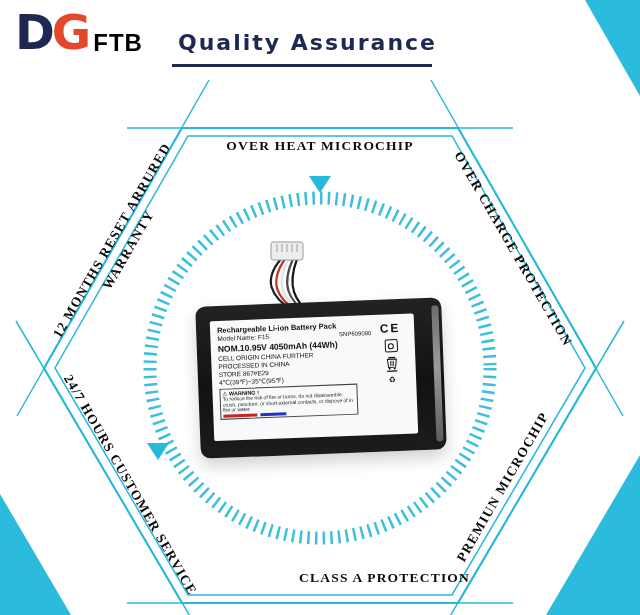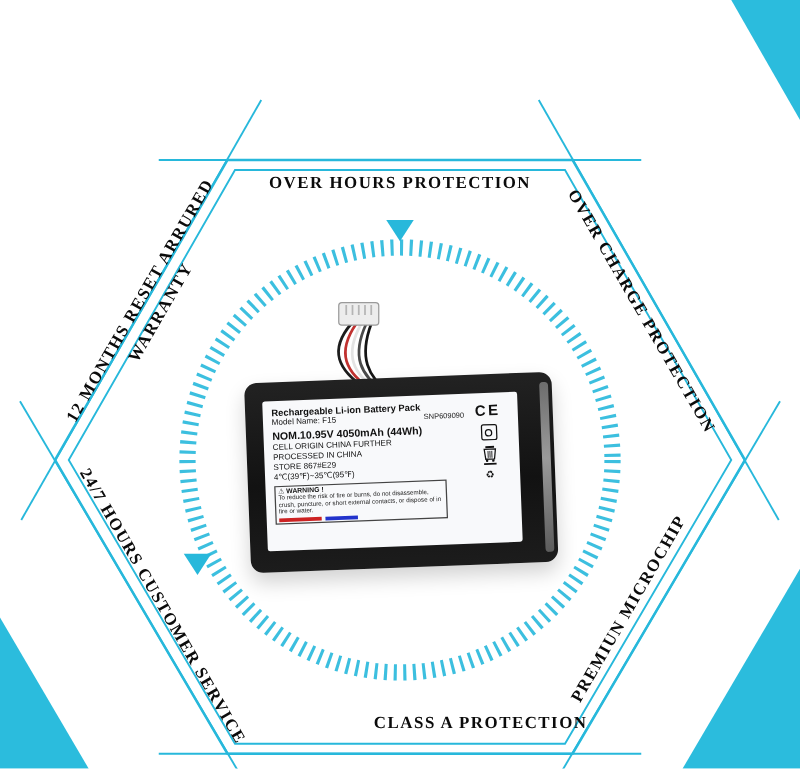--- a/index.html
+++ b/index.html
@@ -90,22 +90,30 @@
       <path d="M281,259 C263,280 270,296 293,311" stroke="#1c1c1c"></path>
       <path d="M285,259 C269,282 276,298 298,312" stroke="#c03230"></path>
       <path d="M289,259 C275,284 282,299 303,313" stroke="#e3e3e3"></path>
       <path d="M293,259 C281,285 288,300 308,314" stroke="#4a4a4a"></path>
       <path d="M297,259 C287,286 294,301 312,315" stroke="#151515"></path>
     </g>
     <rect x="271" y="242" width="32" height="18" rx="2.5" fill="#ededed" stroke="#9a9a9a"></rect>
     <path d="M277,244 v8 M282,244 v8 M287,244 v8 M292,244 v8 M297,244 v8" stroke="#b5b5b5" stroke-width="1.4"></path>
   </svg>
 
+  <div class="header">
+    <div class="logo">
+      <div class="logo-dg"><span class="logo-d">D</span><span class="logo-g">G</span></div>
+      <div class="logo-ftb">FTB</div>
+    </div>
+    <div class="tagline">Quality Assurance</div>
+    <div class="tagline-underline"></div>
+  </div>
 
-  <div class="feature" id="f-top">OVER HOURS PROTECTION</div>
+  <div class="feature" id="f-top">OVER HEAT MICROCHIP</div>
   <div class="feature" id="f-tr">OVER CHARGE PROTECTION</div>
   <div class="feature" id="f-br">PREMIUN MICROCHIP</div>
   <div class="feature" id="f-bottom">CLASS A PROTECTION</div>
   <div class="feature" id="f-bl">24/7 HOURS CUSTOMER SERVICE</div>
   <div class="feature" id="f-tl">
     <div>12 MONTHS RESET ARRURED</div>
     <div>WARRANTY</div>
   </div>
 
   <div class="battery">

